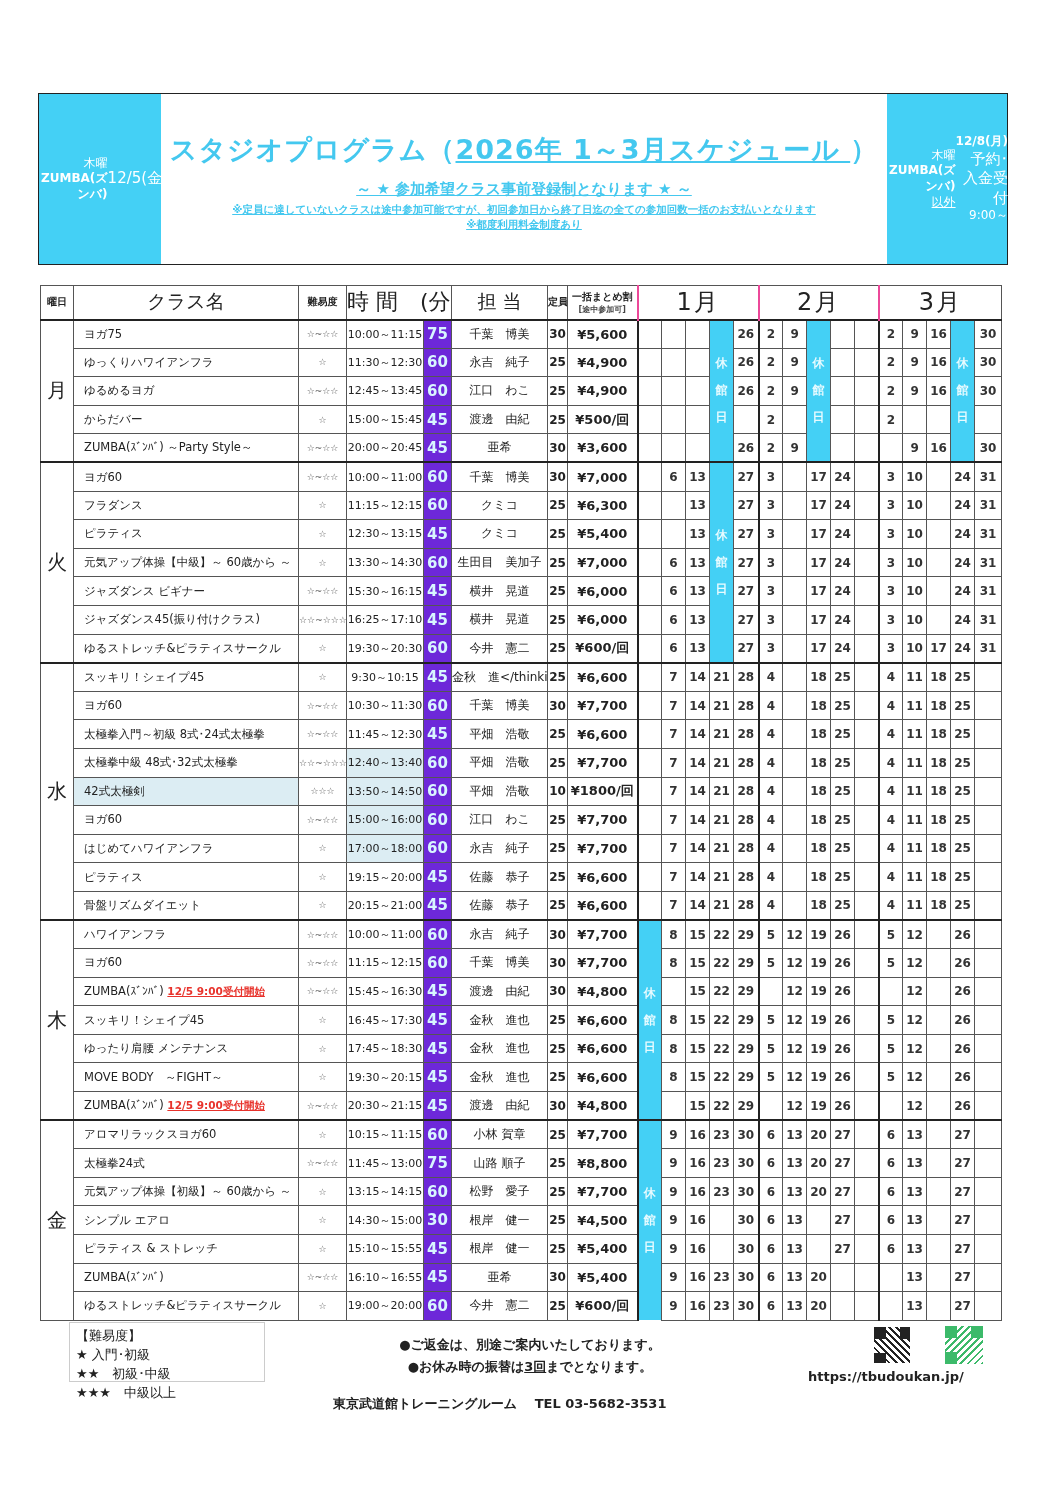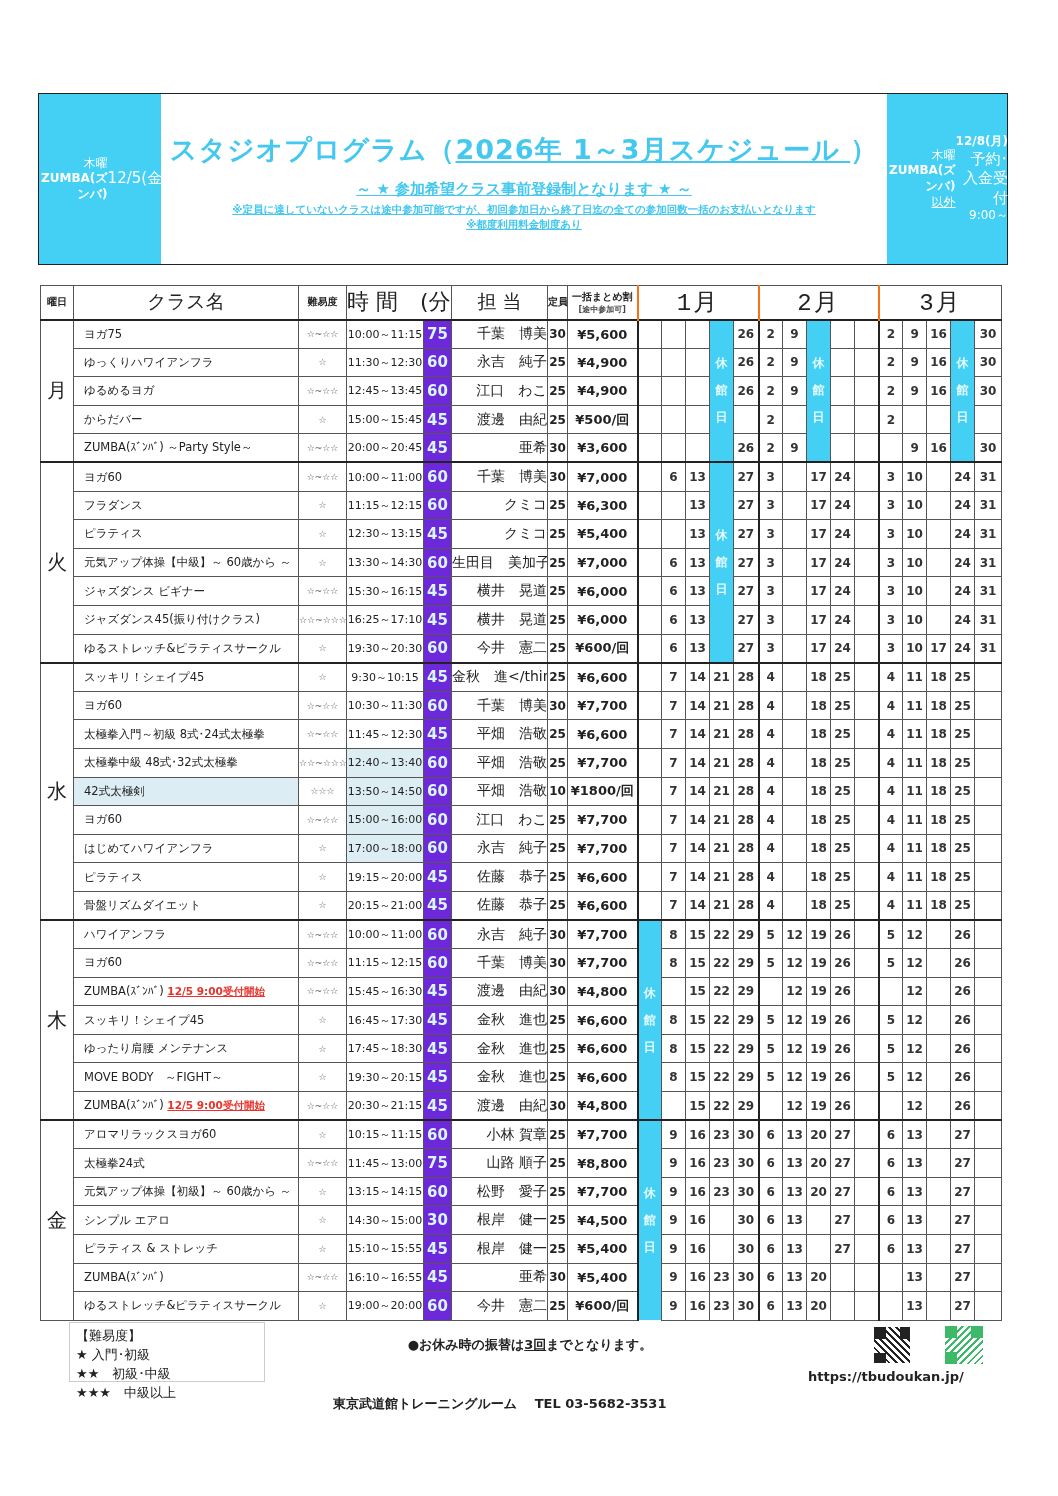--- a/index.html
+++ b/index.html
@@ -17,27 +17,27 @@
   .title .u { text-decoration: underline; }
   .sub1 { color: #44c8ef; font-size: 15px; font-weight: bold; margin-top: 12px; text-decoration: underline; }
   .sub2 { color: #44c8ef; font-size: 10.5px; font-weight: bold; text-decoration: underline; margin-top: 3px; line-height: 1.45; }
 
   
   .sched { position: absolute; left: 40px; top: 285px; width: 788px; border-collapse: collapse; table-layout: fixed; font-size: 11.5px; padding-left: 16px; }
   .sched td, .sched th { border: 1px solid #555; height: 28.6px; text-align: center; vertical-align: middle; padding: 0; white-space: nowrap; overflow: hidden; font-weight: normal; }
   .sched thead th { height: 34px; }
   .sched th.hsm { font-size: 10px; font-weight: bold; }
   .sched th.hlg { font-size: 19px; }
-  .sched th.hmonth { font-size: 24px; letter-spacing: 2px; border-left: 2px solid #f97316; font-family: Liberation Mono, monospace; }
+  .sched th.hmonth { font-size: 24px; letter-spacing: 2px; border-left: 2px solid #ec4899; }
   .sched td.day { font-size: 20px; border-right: 1px solid #555; }
   .sched td.cls { text-align: left; padding-left: 10px; font-size: 11.5px; }
   .sched td.lvl { font-size: 9px; color: #555; }
   .sched td.tm { font-size: 11px; }
   .sched td.dur { background: #6d28d9; color: #d8f6ff; font-size: 15px; font-weight: bold; }
-  .sched td.tch { font-size: 14px; text-align: right; }
+  .sched td.tch { font-size: 12px; }
   .sched td.cap { font-size: 12px; font-weight: bold; }
   .sched td.fee { font-size: 13px; font-weight: bold; }
   .sched td.d { font-size: 12px; font-weight: bold; color: #333; }
   .sched td.closed { background: #44d0f5; color: #e8fbff; font-size: 12px; font-weight: bold; border-top: none; border-bottom: none; }
   .sched td.mstart { border-left: 2px solid #222; }
   .sched tr.daystart td { border-top: 2px solid #222; }
   .sched td.hl { background: #dcedf3; }
   .red { color: #e8332c; text-decoration: underline; font-weight: bold; font-size: 10.5px; }
   .thin-note { font-size: 8px; display: block; color: #444; }
 
@@ -981,18 +981,19 @@
     </tbody>
 </table>
 
 <div class="legend">
   <div>【難易度】</div>
   <div>★ 入門･初級</div>
   <div>★★　初級･中級</div>
   <div>★★★　中級以上</div>
 </div>
 <div class="notes">
+  <div>●ご返金は、別途ご案内いたしております。</div>
   <div><span>●お休み時の振替は</span><u>3回</u><span>までとなります。</span></div>
 </div>
 <div class="org">東京武道館トレーニングルーム　 TEL 03-5682-3531</div>
 <div class="qr qr1"></div>
 <div class="qr qr2"></div>
 <div class="url">https://tbudoukan.jp/</div>
 
 </body></html>

